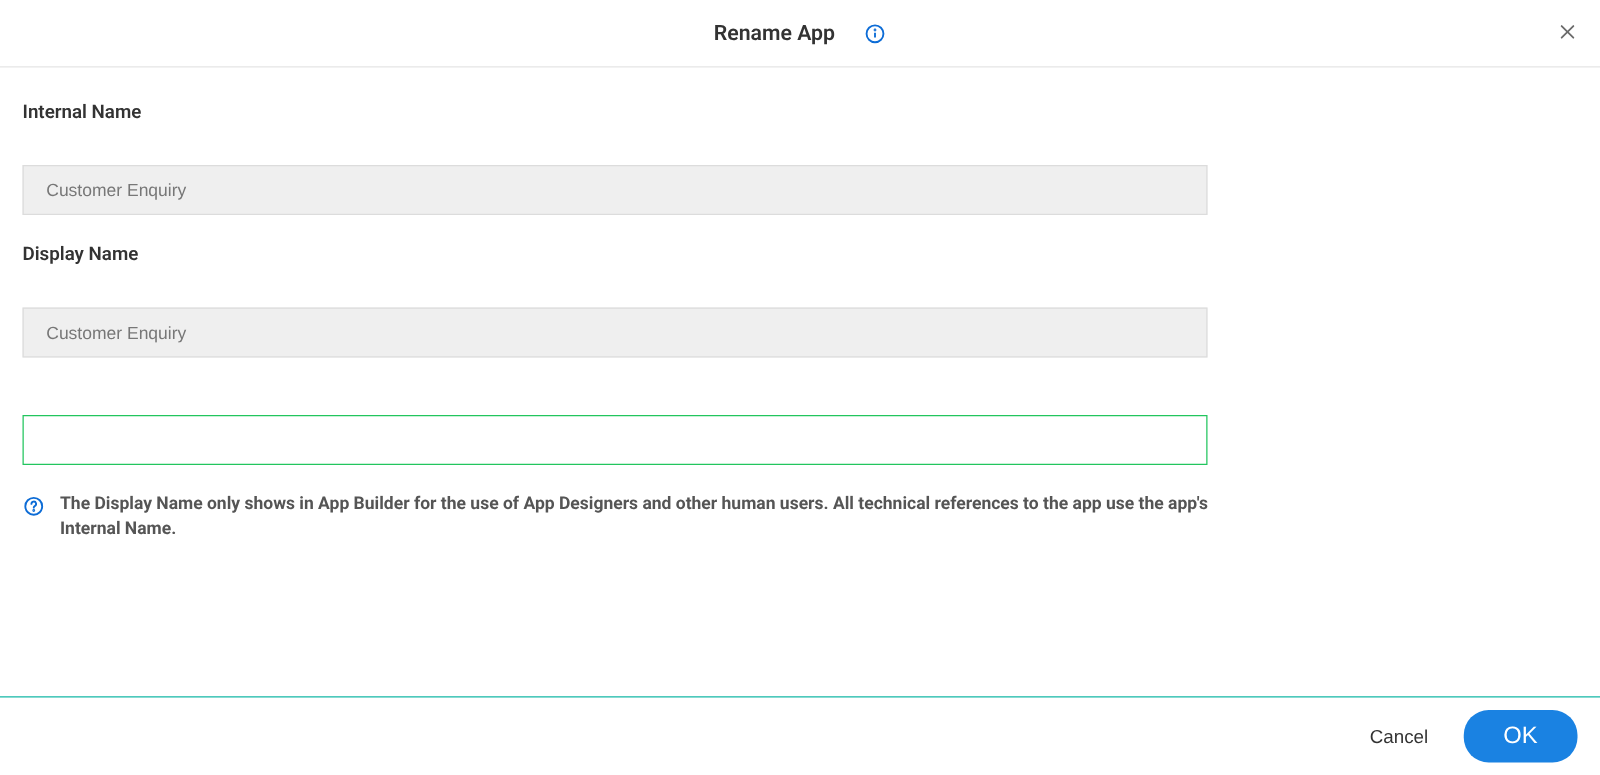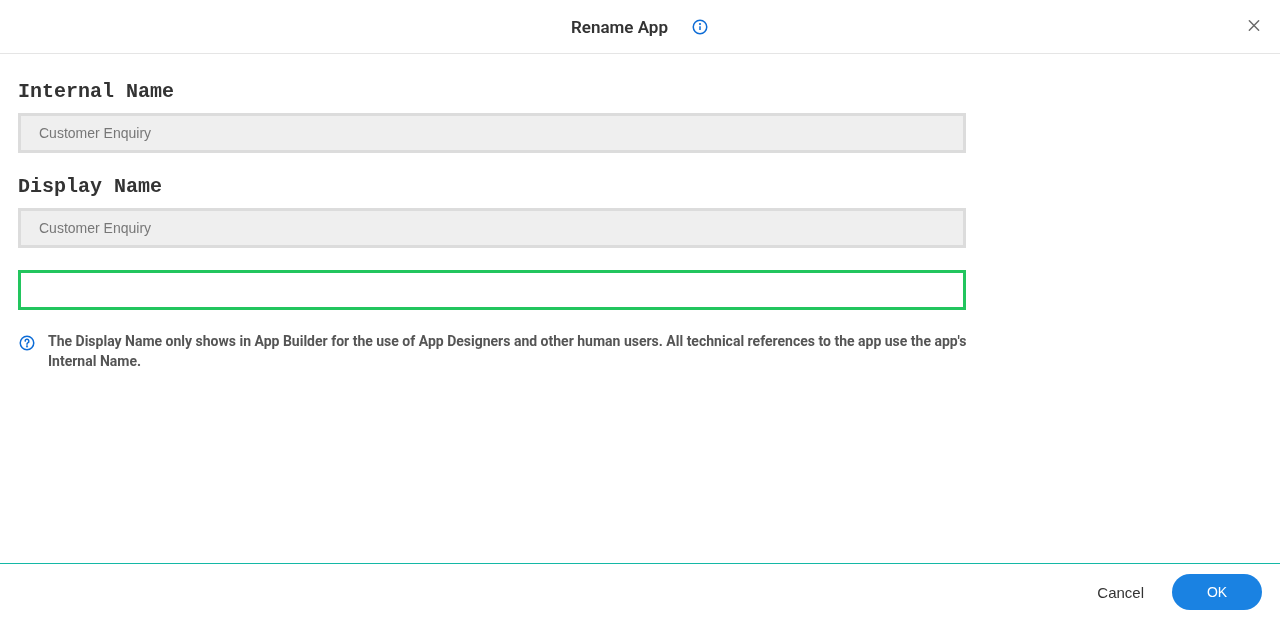--- a/index.html
+++ b/index.html
@@ -67,40 +67,40 @@
       flex: 1;
       padding: 26px 18px 0 18px;
       overflow: auto;
     }
     .form-group {
       margin-bottom: 22px;
       max-width: 948px;
     }
     .form-label {
       display: block;
-      font-size: 20px;
+      font-size: 15px;
       font-weight: 600;
       color: #333;
       margin-bottom: 10px;
-      font-family: Liberation Mono, monospace;
     }
     .required-asterisk {
       color: #c0392b;
       margin-left: 4px;
       font-weight: 600;
     }
     .form-input {
       width: 100%;
       height: 40px;
-      border: 3px solid #22c55e;
+      border: 1px solid #22c55e;
       border-radius: 0;
       padding: 0 18px;
       font-size: 14px;
       color: #555;
       background: #fff;
+      margin-top: 24px;
     }
     .form-input[disabled],
     .form-input[readonly] {
       background: #efefef;
       color: #777;
       border-color: #dcdcdc;
     }
     .help-row {
       display: flex;
       gap: 12px;
@@ -135,21 +135,21 @@
       border: none;
       font-size: 15px;
       color: #333;
       cursor: pointer;
       padding: 6px 4px;
     }
     .btn-ok {
       background: #1a82e2;
       color: #fff;
       border: none;
-      font-size: 14px;
+      font-size: 19px;
       font-weight: 500;
       padding: 10px 32px;
       border-radius: 20px;
       cursor: pointer;
       min-width: 90px;
     }
   </style>
 </head>
 <body>
 

